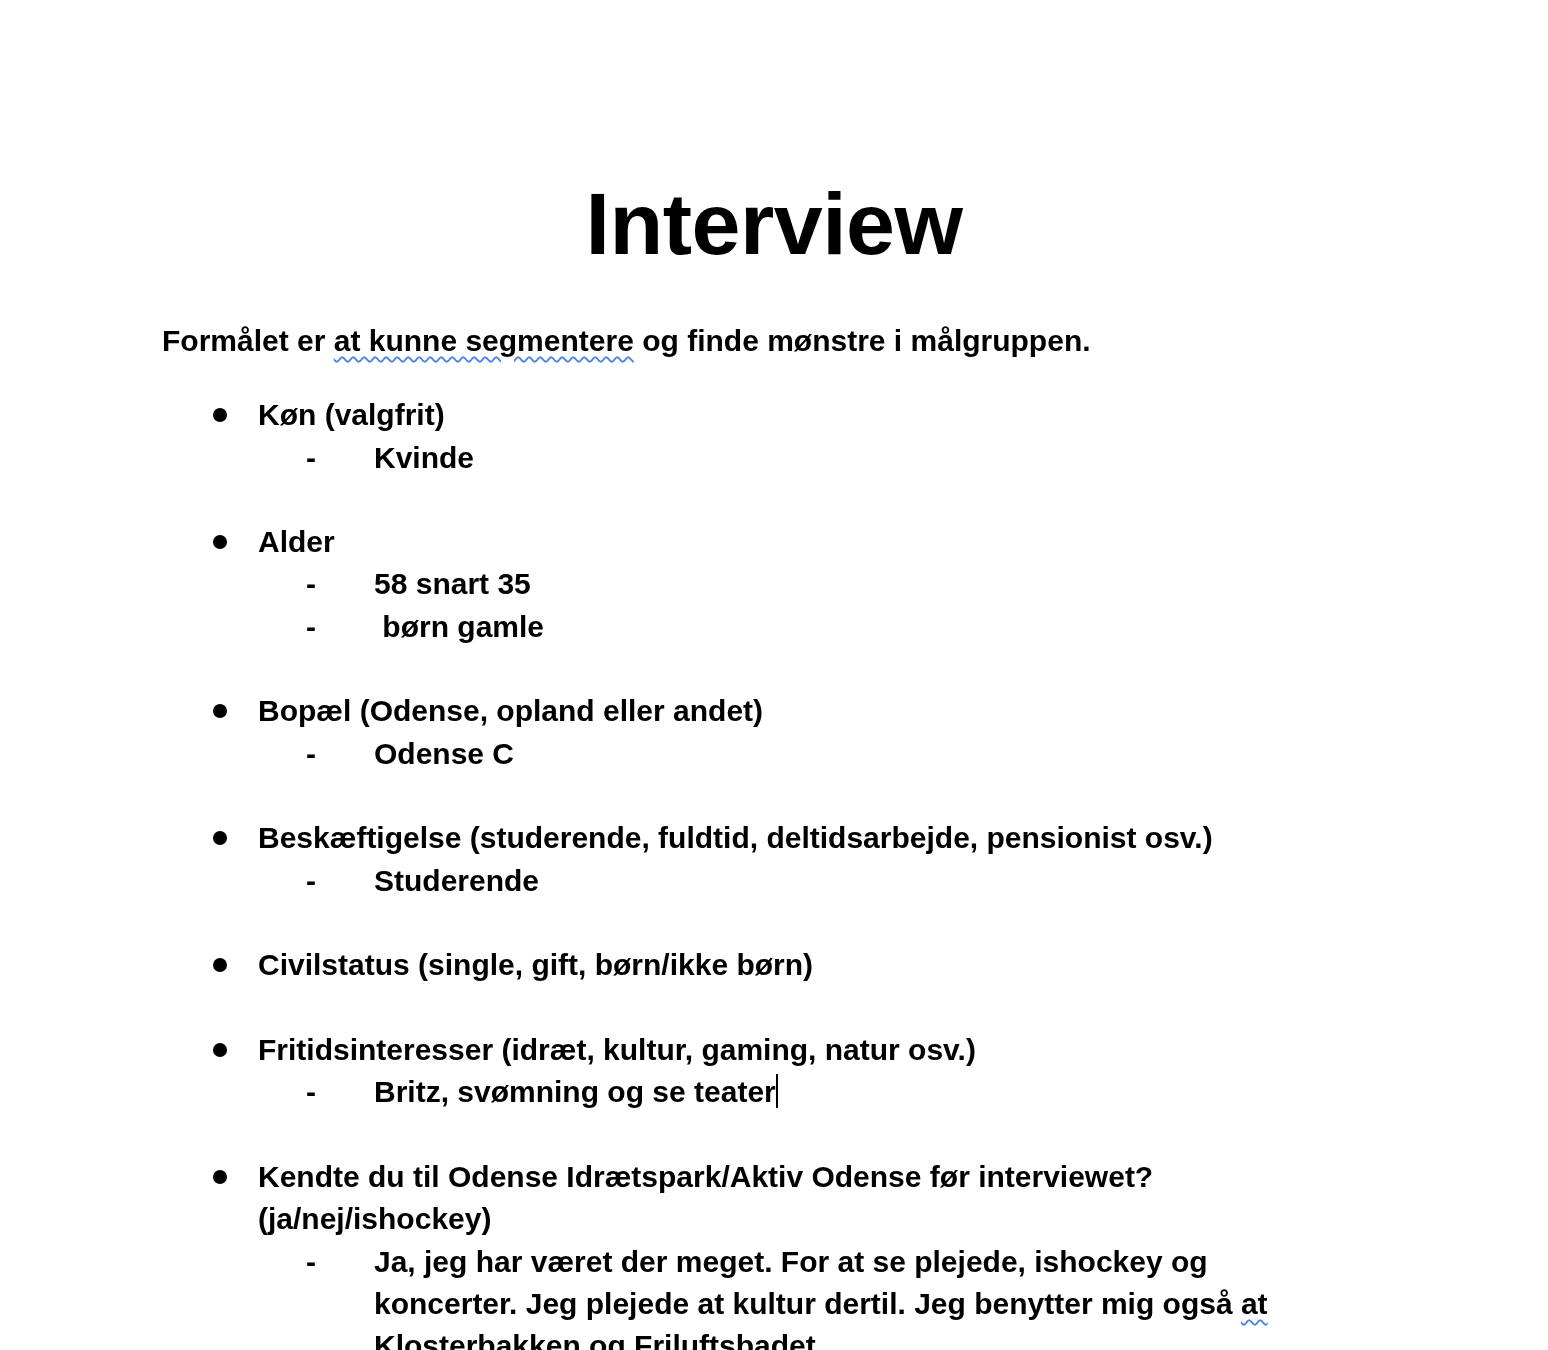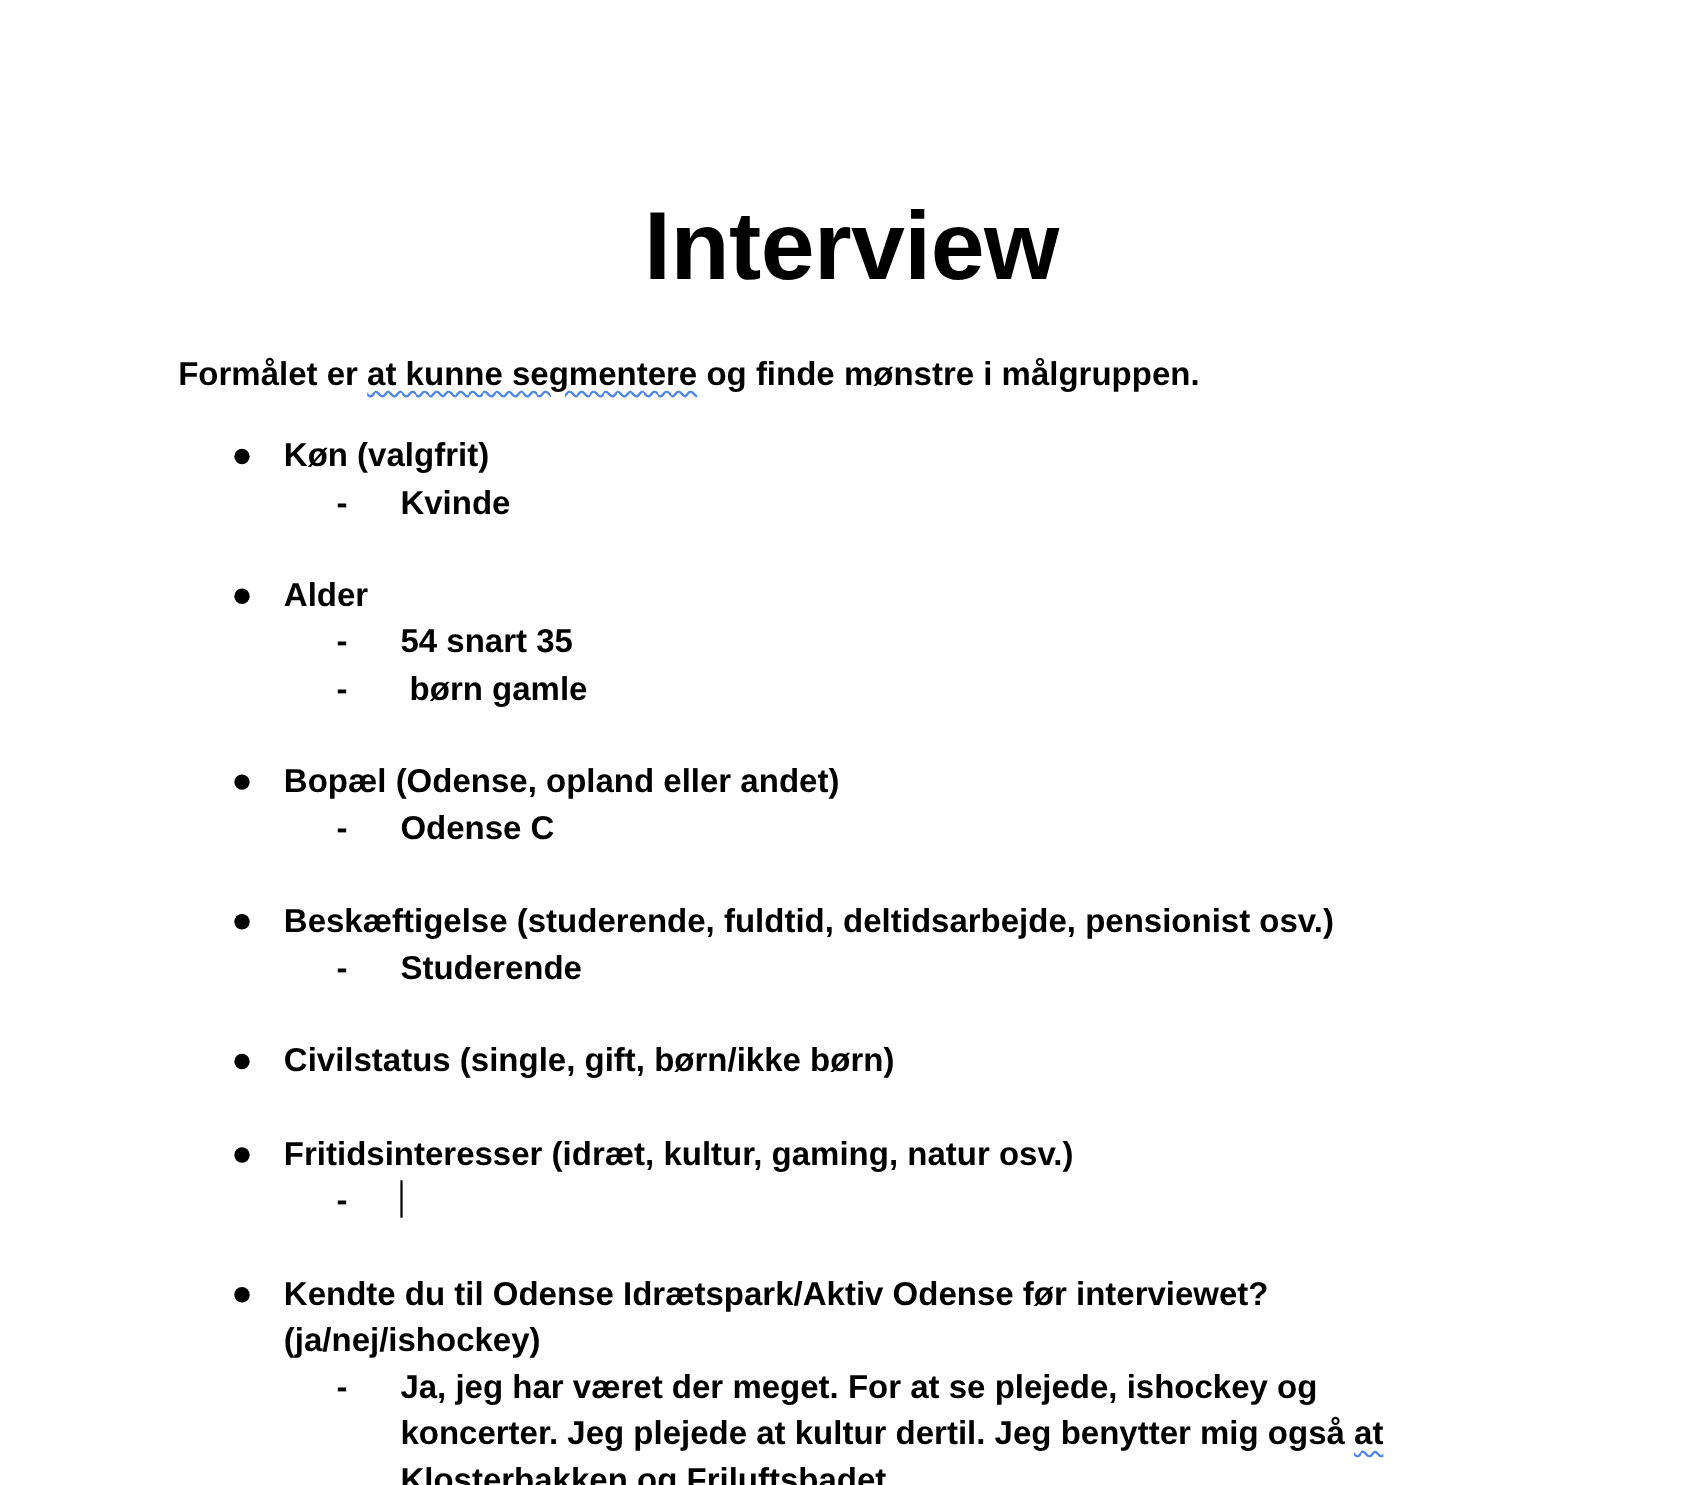--- a/index.html
+++ b/index.html
@@ -85,21 +85,21 @@
       font-size: 30px;
       line-height: 42px;
     }
     .dash {
       position: absolute;
       left: 306px;
       width: 14px;
     }
     .sub-text {
       position: absolute;
-      left: 364px;
+      left: 374px;
       white-space: pre;
     }
     .caret {
       display: inline-block;
       width: 2px;
       height: 34px;
       background: #000;
       vertical-align: -6px;
       margin-left: 0px;
     }
@@ -123,21 +123,21 @@
       <span class="dash">-</span>
       <span class="sub-text">Kvinde</span>
     </div>
 
     <div class="item" style="top:521px;">
       <span class="bullet-dot" style="top:14px;"></span>
       <span class="item-text">Alder</span>
     </div>
     <div class="sub" style="top:563px;">
       <span class="dash">-</span>
-      <span class="sub-text">54 snart 35</span>
+      <span class="sub-text">58 snart 35</span>
     </div>
     <div class="sub" style="top:606px;">
       <span class="dash">-</span>
       <span class="sub-text"> børn gamle</span>
     </div>
 
     <div class="item" style="top:690px;">
       <span class="bullet-dot" style="top:14px;"></span>
       <span class="item-text">Bopæl (Odense, opland eller andet)</span>
     </div>
@@ -159,21 +159,21 @@
       <span class="bullet-dot" style="top:14px;"></span>
       <span class="item-text">Civilstatus (single, gift, børn/ikke børn)</span>
     </div>
 
     <div class="item" style="top:1029px;">
       <span class="bullet-dot" style="top:14px;"></span>
       <span class="item-text">Fritidsinteresser (idræt, kultur, gaming, natur osv.)</span>
     </div>
     <div class="sub" style="top:1071px;">
       <span class="dash">-</span>
-      <span class="sub-text"><span class="caret"></span></span>
+      <span class="sub-text"><span>Britz, svømning og se teater</span><span class="caret"></span></span>
     </div>
 
     <div class="item" style="top:1156px;">
       <span class="bullet-dot" style="top:14px;"></span>
       <span class="item-text">Kendte du til Odense Idrætspark/Aktiv Odense før interviewet?</span>
     </div>
     <div class="item" style="top:1198px;">
       <span class="item-text">(ja/nej/ishockey)</span>
     </div>
     <div class="sub" style="top:1241px;">

